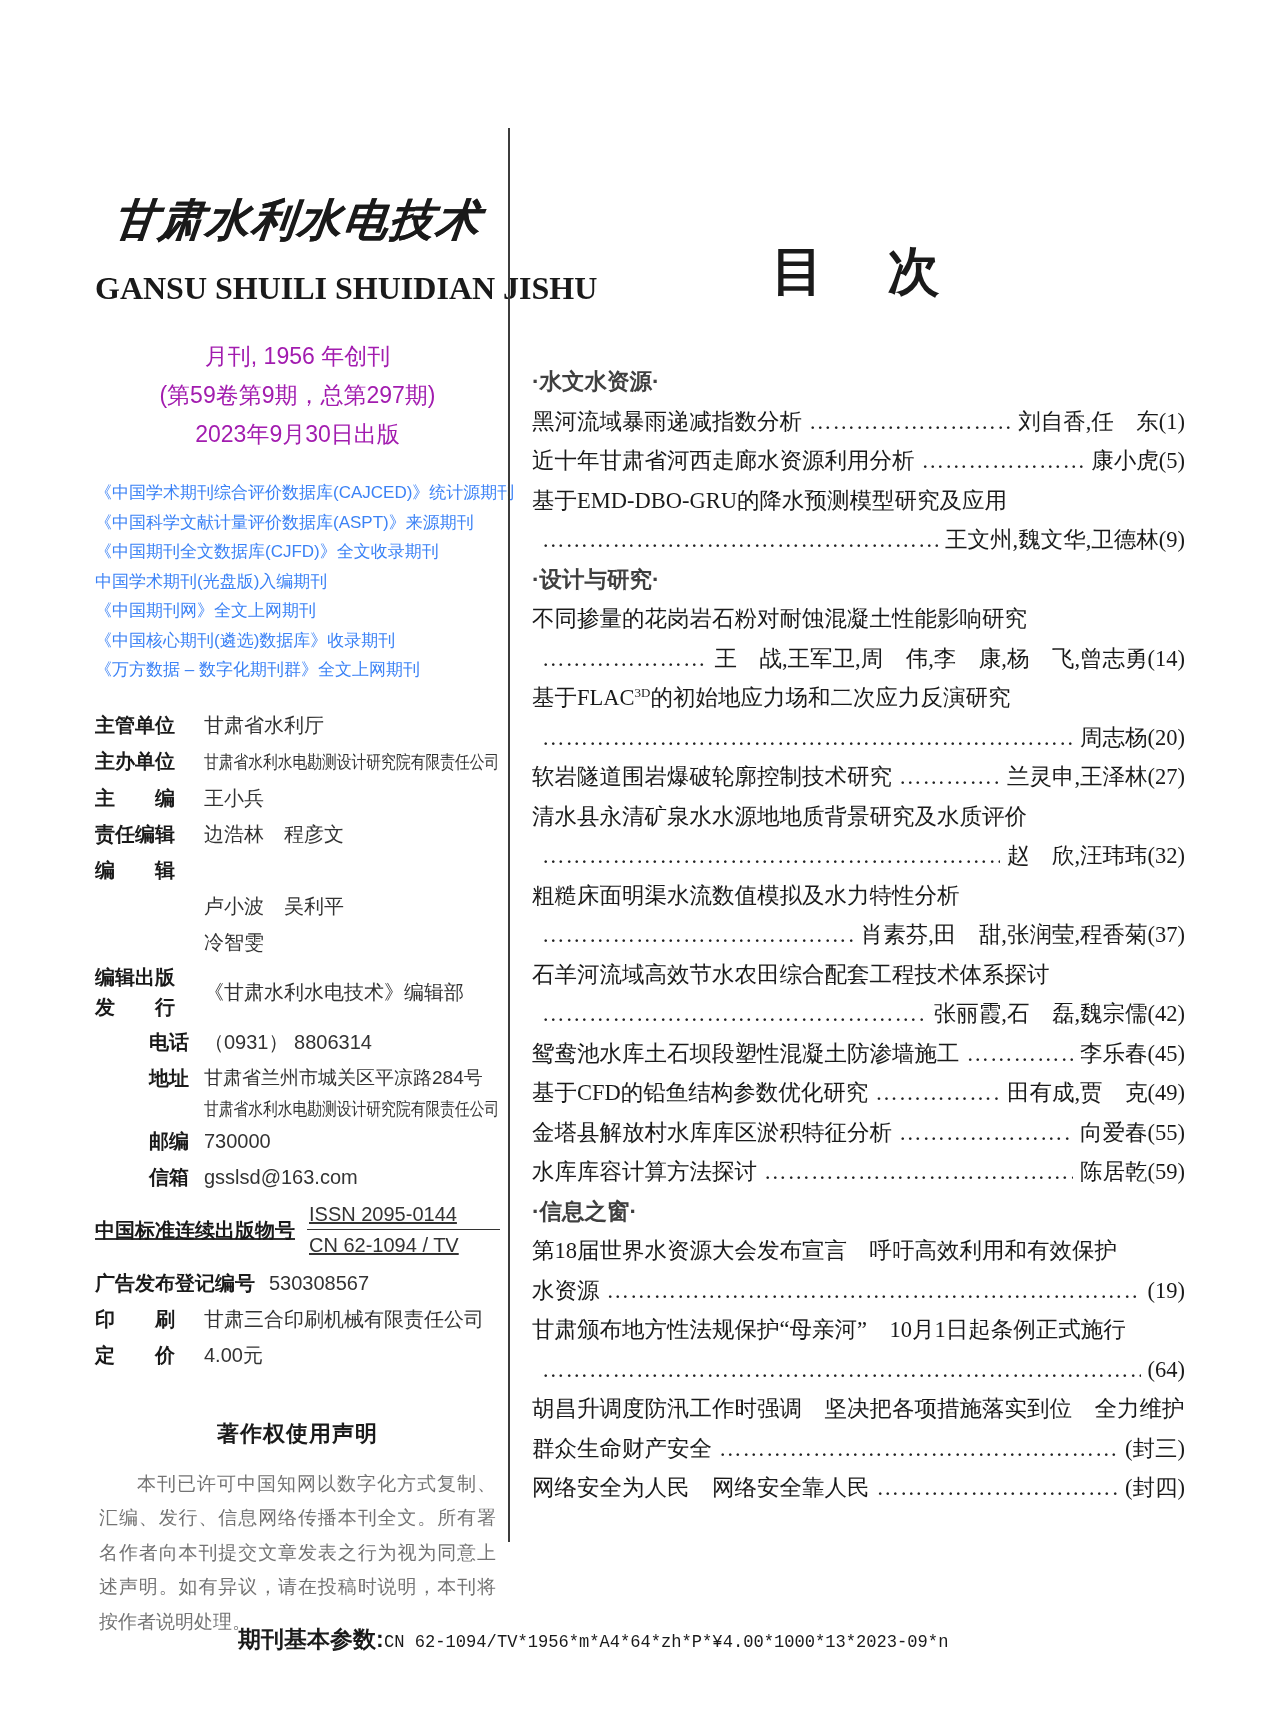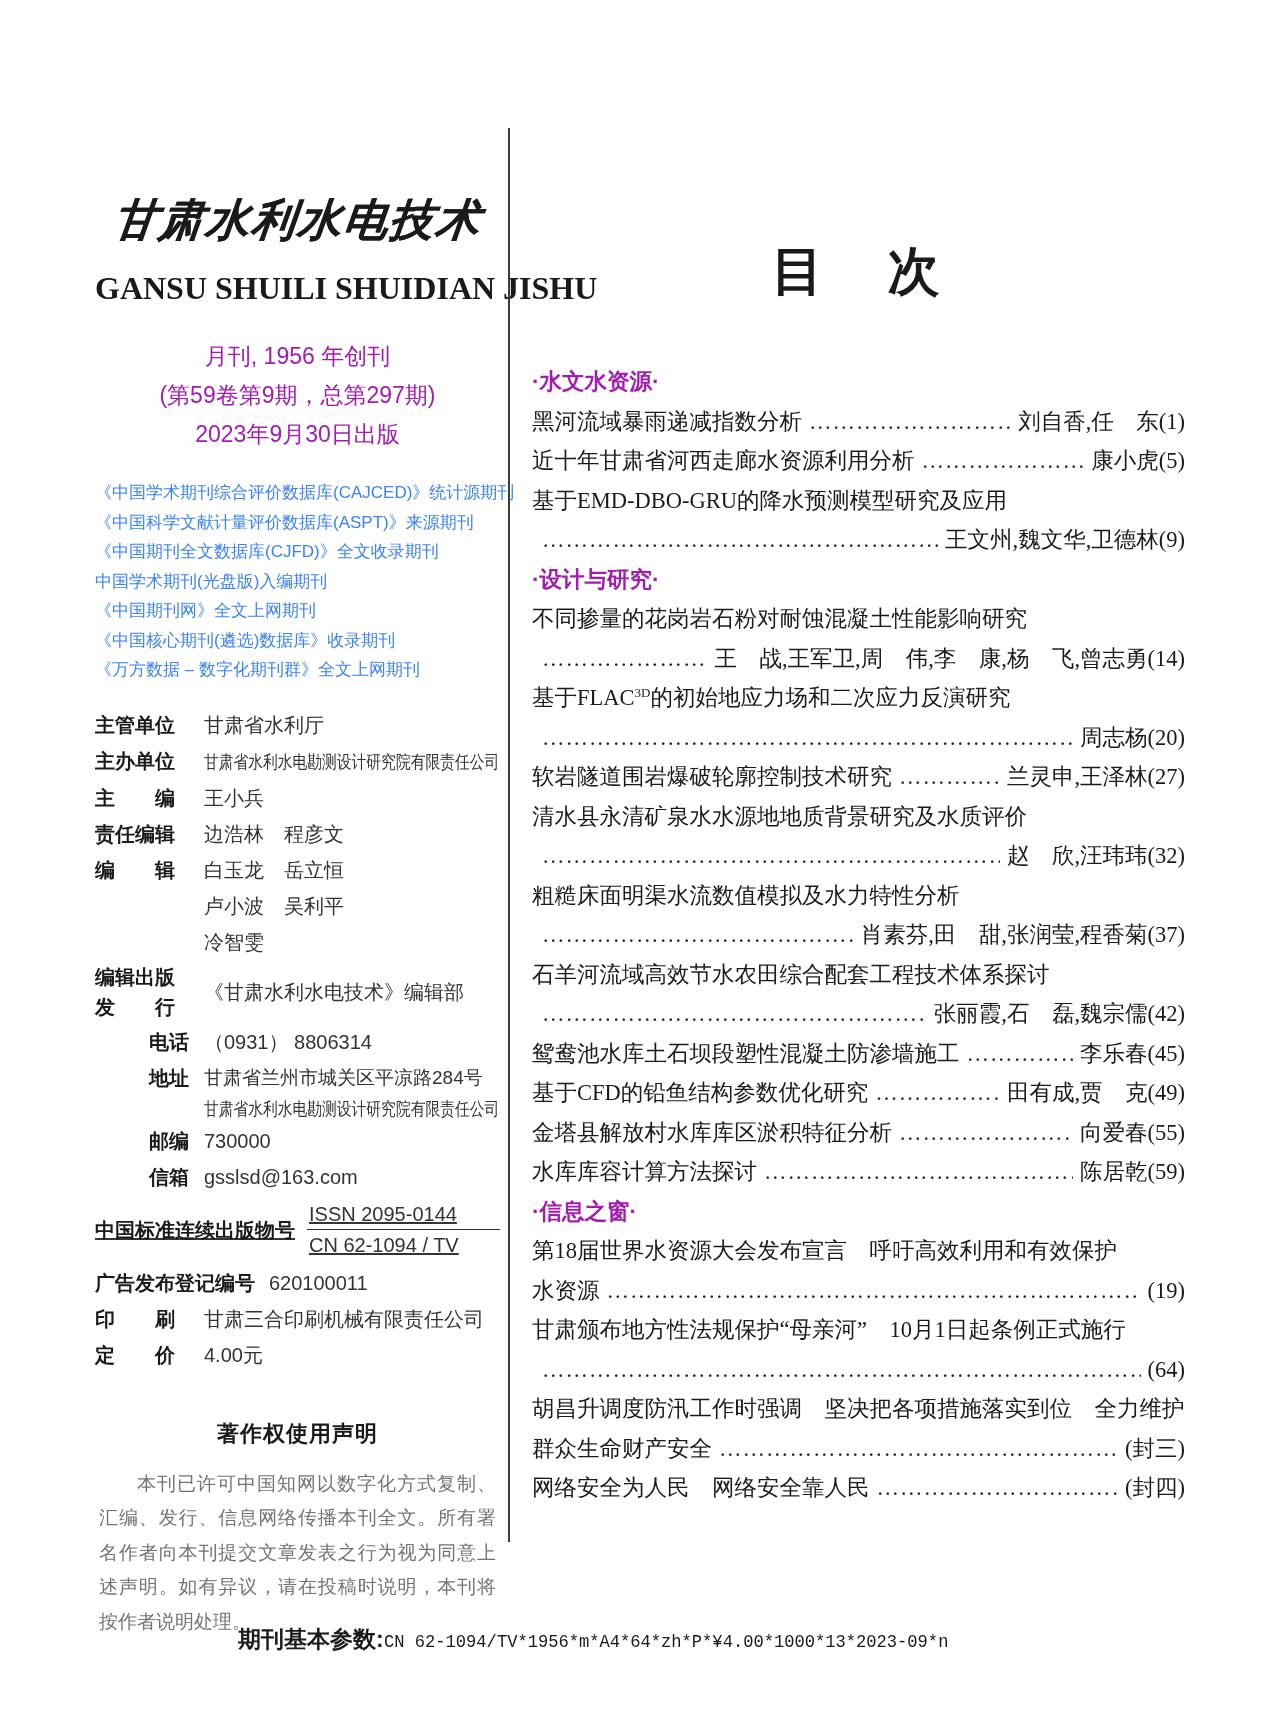--- a/index.html
+++ b/index.html
@@ -58,21 +58,21 @@
     position:absolute;left:532px;top:224px;width:653px;
     font-family:"Liberation Serif",serif;
   }
   .toc-title{
     margin:12px 0 54px;
     font-size:52px;line-height:72px;font-weight:bold;
     text-align:center;letter-spacing:6px;
   }
   .toc-heading{
     margin:0;font-family:"Liberation Sans",sans-serif;
-    font-size:22.5px;font-weight:bold;line-height:39.5px;color:#a21caf;
+    font-size:22.5px;font-weight:bold;line-height:39.5px;color:#404040;
   }
   .toc-title-line{font-size:22.5px;line-height:39.5px;white-space:nowrap;overflow:hidden;}
   .toc-entry{display:flex;font-size:22.5px;line-height:39.5px;}
   .toc-entry .et{white-space:nowrap;}
   .toc-entry .dots{flex:1 1 auto;min-width:14px;overflow:hidden;white-space:nowrap;margin:0 7px;letter-spacing:1px;color:#222;}
   .toc-entry.cont .dots{margin-left:10px;}
   .toc-entry .ea,.toc-entry .ep{white-space:nowrap;}
   sup{font-size:13px;vertical-align:super;line-height:0;}
   
   .footer{position:absolute;left:238px;top:1624px;white-space:nowrap;}
@@ -116,21 +116,20 @@
       <div class="irow">
         <span class="ilabel">主　　编</span>
         <span class="ival">王小兵</span>
       </div>
       <div class="irow">
         <span class="ilabel">责任编辑</span>
         <span class="ival">边浩林　程彦文</span>
       </div>
       <div class="irow">
         <span class="ilabel">编　　辑</span>
-        <span class="ival">白玉龙　岳立恒</span>
       </div>
       <div class="irow">
         <span class="ilabel"></span>
         <span class="ival">卢小波　吴利平</span>
       </div>
       <div class="irow">
         <span class="ilabel"></span>
         <span class="ival">冷智雯</span>
       </div>
 
@@ -168,21 +167,21 @@
       <div class="irow csn">
         <span class="ilabel">中国标准连续出版物号</span>
         <span class="fraction">
           <span class="issn">ISSN 2095-0144</span>
           <span class="cn">CN 62-1094 / TV</span>
         </span>
       </div>
 
       <div class="irow adrow">
         <span class="ilabel">广告发布登记编号</span>
-        <span class="ival">620100011</span>
+        <span class="ival">530308567</span>
       </div>
 
       <div class="irow">
         <span class="ilabel">印　　刷</span>
         <span class="ival">甘肃三合印刷机械有限责任公司</span>
       </div>
 
       <div class="irow">
         <span class="ilabel">定　　价</span>
         <span class="ival">4.00元</span>

